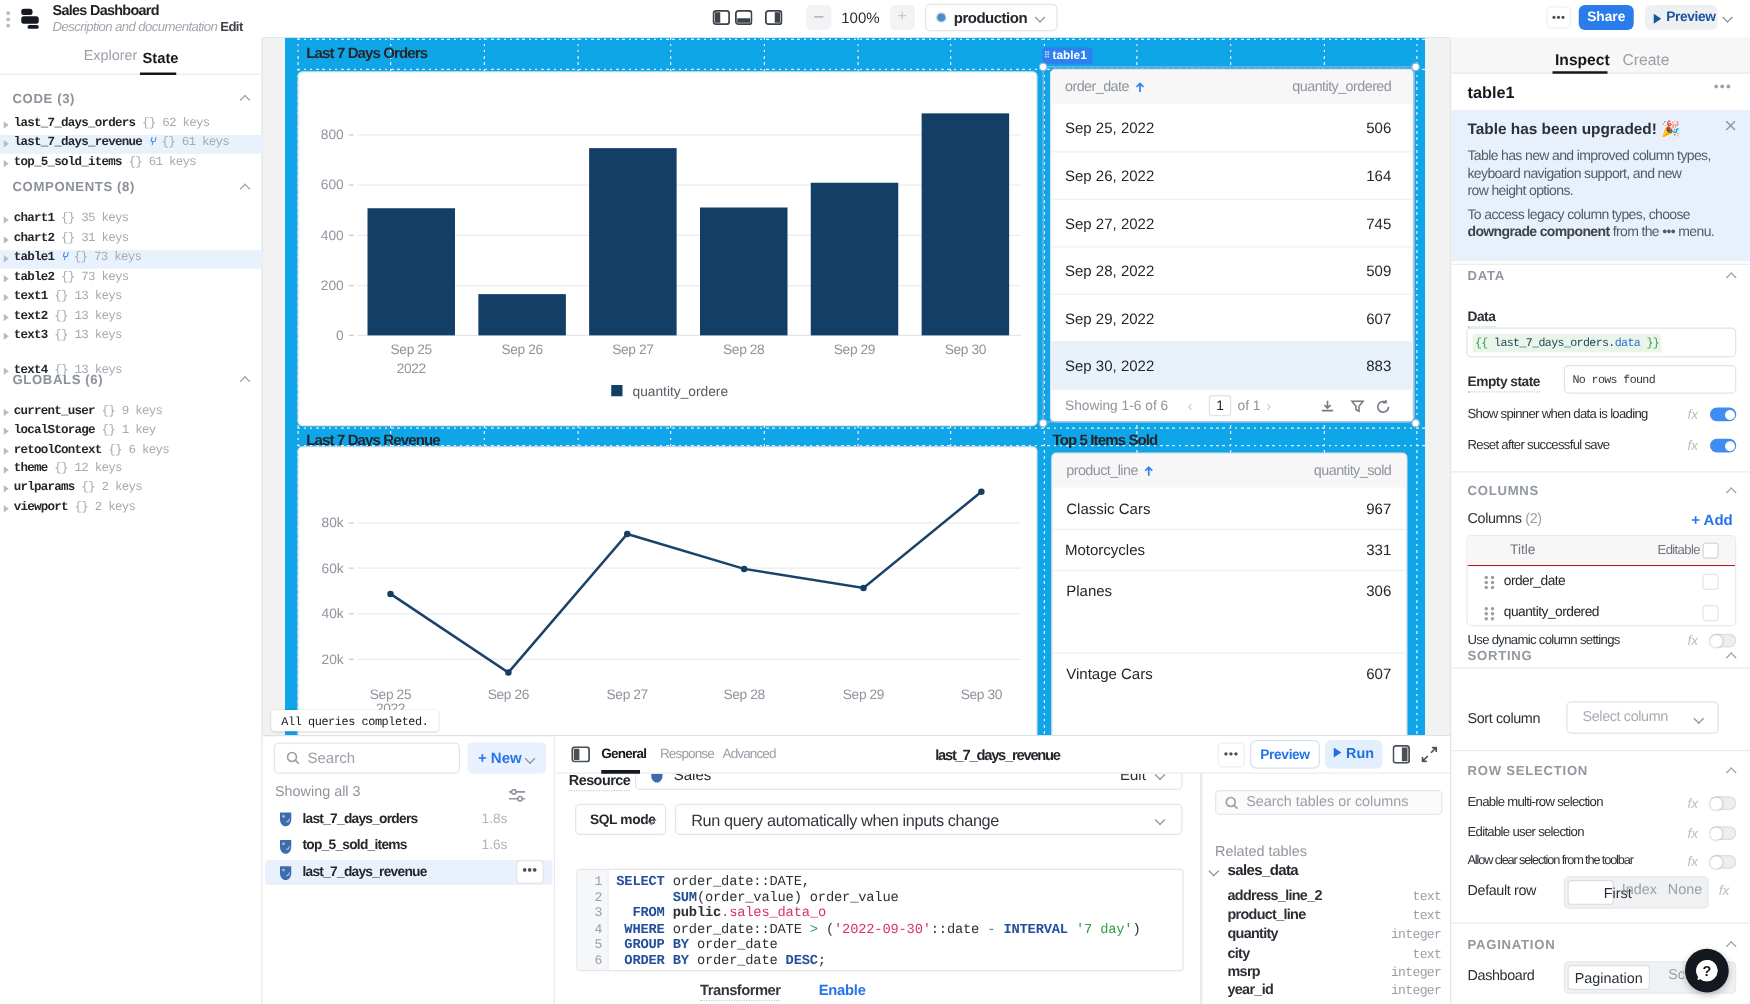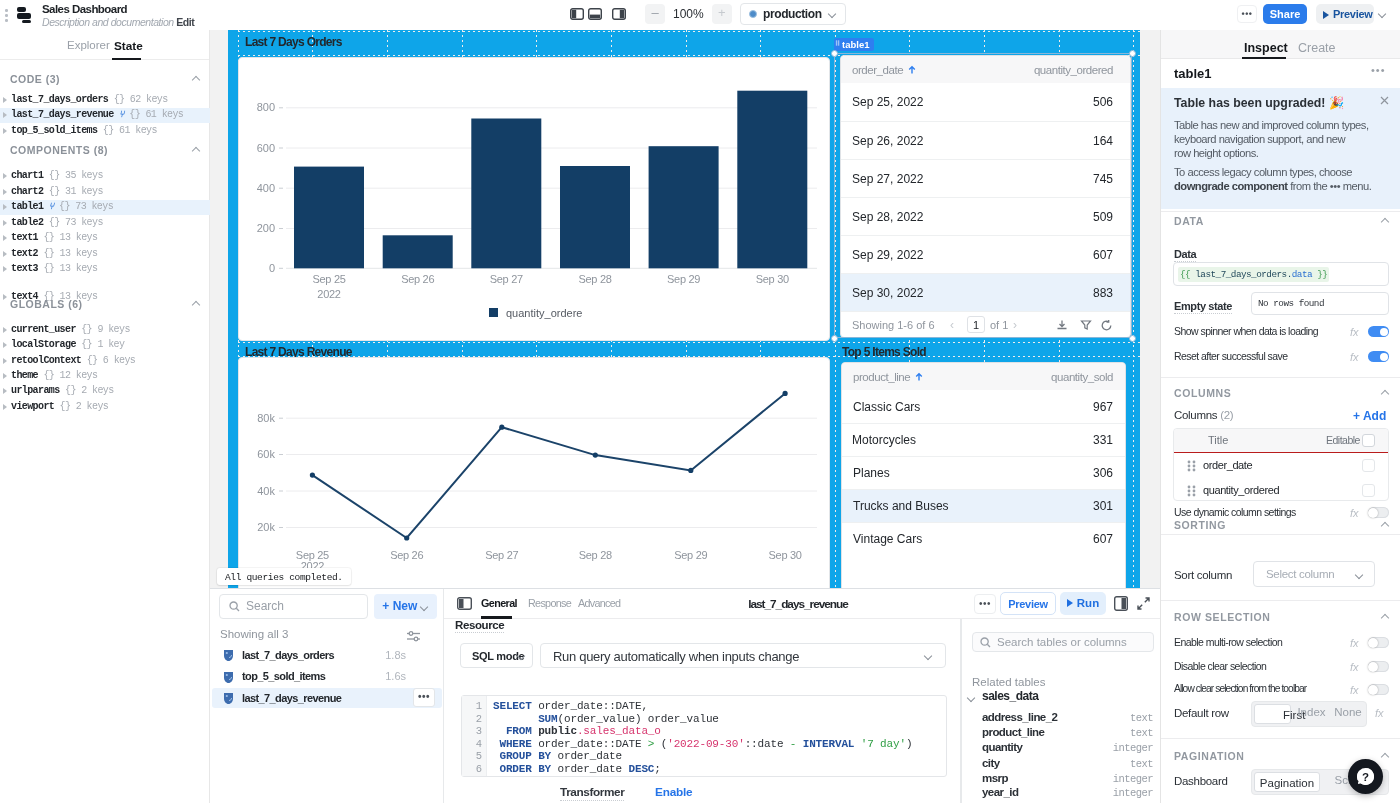--- a/index.html
+++ b/index.html
@@ -409,24 +409,20 @@
           <span style="position:absolute;right:12px;">967</span>
         </div>
     <div class="rt-row" style="left:0;top:60px;width:283px;height:33px;">
           <span style="margin-left:10px;">Motorcycles</span>
           <span style="position:absolute;right:12px;">331</span>
         </div>
     <div class="rt-row" style="left:0;top:93px;width:283px;height:33px;">
           <span style="margin-left:11px;">Planes</span>
           <span style="position:absolute;right:12px;">306</span>
         </div>
-    <div class="rt-row" style="left:0;top:126px;width:283px;height:33px;background:#e9f2fb;">
-          <span style="margin-left:11px;">Trucks and Buses</span>
-          <span style="position:absolute;right:12px;">301</span>
-        </div>
     <div class="rt-row" style="left:0;top:159px;width:283px;height:33px;">
           <span style="margin-left:11px;">Vintage Cars</span>
           <span style="position:absolute;right:12px;">607</span>
         </div>
   </div>
 </div>
 
 <div id="statusbar">All queries completed.</div>
 
 <div id="bottom">
@@ -469,20 +465,29 @@
             <circle cx="4.8" cy="4" r="1.1" fill="#9fc0e8"></circle>
             <path d="M7 8.5 c1.5 0 2.5-1 2.5-2.5" stroke="#9fc0e8" stroke-width="1" fill="none"></path>
           </svg>
       <span class="qnm">last_7_days_revenue</span>
       <span style="position:absolute;right:7px;top:0px;width:22px;height:19px;background:#fff;border:1px solid #e3e6e9;border-radius:3px;color:#4a5058;text-align:center;line-height:16px;font-size:10px;letter-spacing:0.5px;">•••</span>
     </div>
   </div>
 
   <div style="position:absolute;left:234px;top:0;width:716px;height:30px;background:#fff;z-index:2;border-bottom:1px solid #ececee;"></div>
   <div style="position:absolute;left:245px;top:29.5px;z-index:1;font-size:11.5px;letter-spacing:-0.4px;font-weight:bold;color:#23272c;"><span class="dotted">Resource</span></div>
+  <div class="select" style="left:298px;top:18px;width:438px;height:25px;z-index:1;">
+    <svg width="13" height="13" viewBox="0 0 13 13" style="position:absolute;left:10px;top:6px;">
+          <path d="M2 1h9v5.5c0 3-2 5.5-4.5 5.5S2 9.5 2 6.5z" fill="#3d6cae"></path>
+          <circle cx="4.8" cy="4" r="1.1" fill="#9fc0e8"></circle>
+        </svg>
+    <span style="position:absolute;left:30px;top:5px;font-size:12px;color:#23272c;">Sales</span>
+    <span style="position:absolute;left:387px;top:5px;font-size:12px;color:#2b3036;">Edit</span>
+    <span class="caret" style="position:absolute;right:12px;top:8px;"></span>
+  </div>
 
   <div style="position:absolute;left:234px;top:0;width:716px;height:30px;z-index:3;">
     <svg width="15" height="13" viewBox="0 0 15 13" style="position:absolute;left:13px;top:8px;">
           <rect x="0.7" y="0.7" width="13.6" height="11.6" rx="2" fill="none" stroke="#4a5058" stroke-width="1.4"></rect>
           <rect x="2" y="2" width="4.5" height="9" fill="#4a5058"></rect>
         </svg>
     <span style="position:absolute;left:37px;top:8px;font-size:10.8px;letter-spacing:-0.6px;font-weight:bold;color:#15181c;">General</span>
     <div style="position:absolute;left:37px;top:27px;width:31px;height:2.5px;background:#15181c;"></div>
     <span style="position:absolute;left:84px;top:8px;font-size:10.8px;letter-spacing:-0.7px;color:#9aa0a8;">Response</span>
     <span style="position:absolute;left:134px;top:8px;font-size:10.8px;letter-spacing:-0.7px;color:#9aa0a8;">Advanced</span>
@@ -641,21 +646,21 @@
     </div>
 
     <div class="rsec" style="position:absolute;left:0;top:572px;width:240px;"></div>
     <div class="rsechead" style="position:absolute;left:0;top:582px;width:240px;">
           <span>ROW SELECTION</span>
           <span class="chev chevup"></span>
         </div>
     <div style="position:absolute;left:13px;top:608px;font-size:10.5px;letter-spacing:-0.55px;color:#2b3036;white-space:nowrap;">Enable multi-row selection</div>
     <span class="fxgray" style="left:189px;top:609px;">fx</span>
     <div class="toggle off" style="left:207px;top:609px;"></div>
-    <div style="position:absolute;left:13px;top:632px;font-size:10.5px;letter-spacing:-0.55px;color:#2b3036;white-space:nowrap;">Disable clear selection</div>
+    <div style="position:absolute;left:13px;top:632px;font-size:10.5px;letter-spacing:-0.55px;color:#2b3036;white-space:nowrap;">Editable user selection</div>
     <span class="fxgray" style="left:189px;top:633px;">fx</span>
     <div class="toggle off" style="left:207px;top:633px;"></div>
     <div style="position:absolute;left:13px;top:655px;font-size:10.2px;letter-spacing:-0.9px;color:#2b3036;white-space:nowrap;">Allow clear selection from the toolbar</div>
     <span class="fxgray" style="left:189px;top:656px;">fx</span>
     <div class="toggle off" style="left:207px;top:656px;"></div>
     <div style="position:absolute;left:13px;top:679px;font-size:11.5px;letter-spacing:-0.3px;color:#2b3036;">Default row</div>
     <div style="position:absolute;left:90px;top:673px;width:116px;height:26px;background:#f0f1f3;border:1px solid #e6e8ea;border-radius:4px;">
       <span style="position:absolute;left:2px;top:2px;width:37px;height:20px;background:#fff;border:1px solid #dcdfe3;border-radius:3px;text-align:center;line-height:20px;font-size:11.5px;color:#2b3036;padding-left:28px;">First</span>
       <span style="position:absolute;left:41px;top:4px;width:37px;text-align:center;font-size:11.5px;color:#9aa0a8;">Index</span>
       <span style="position:absolute;left:78px;top:4px;width:36px;text-align:center;font-size:11.5px;color:#9aa0a8;">None</span>

